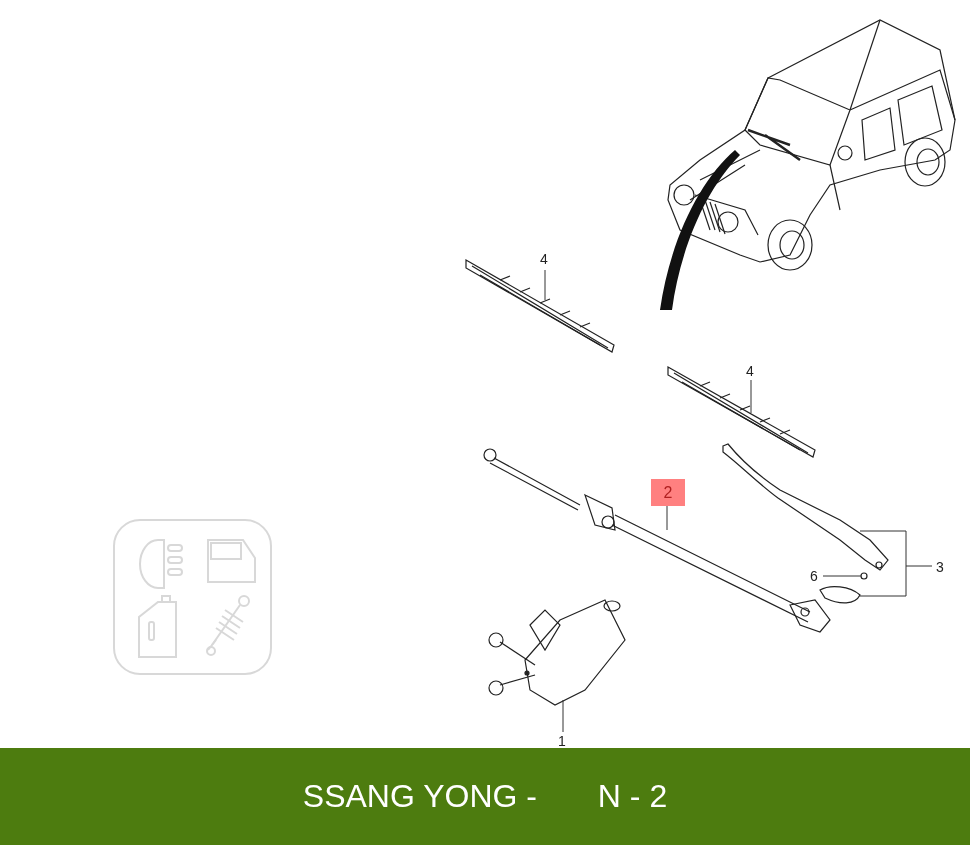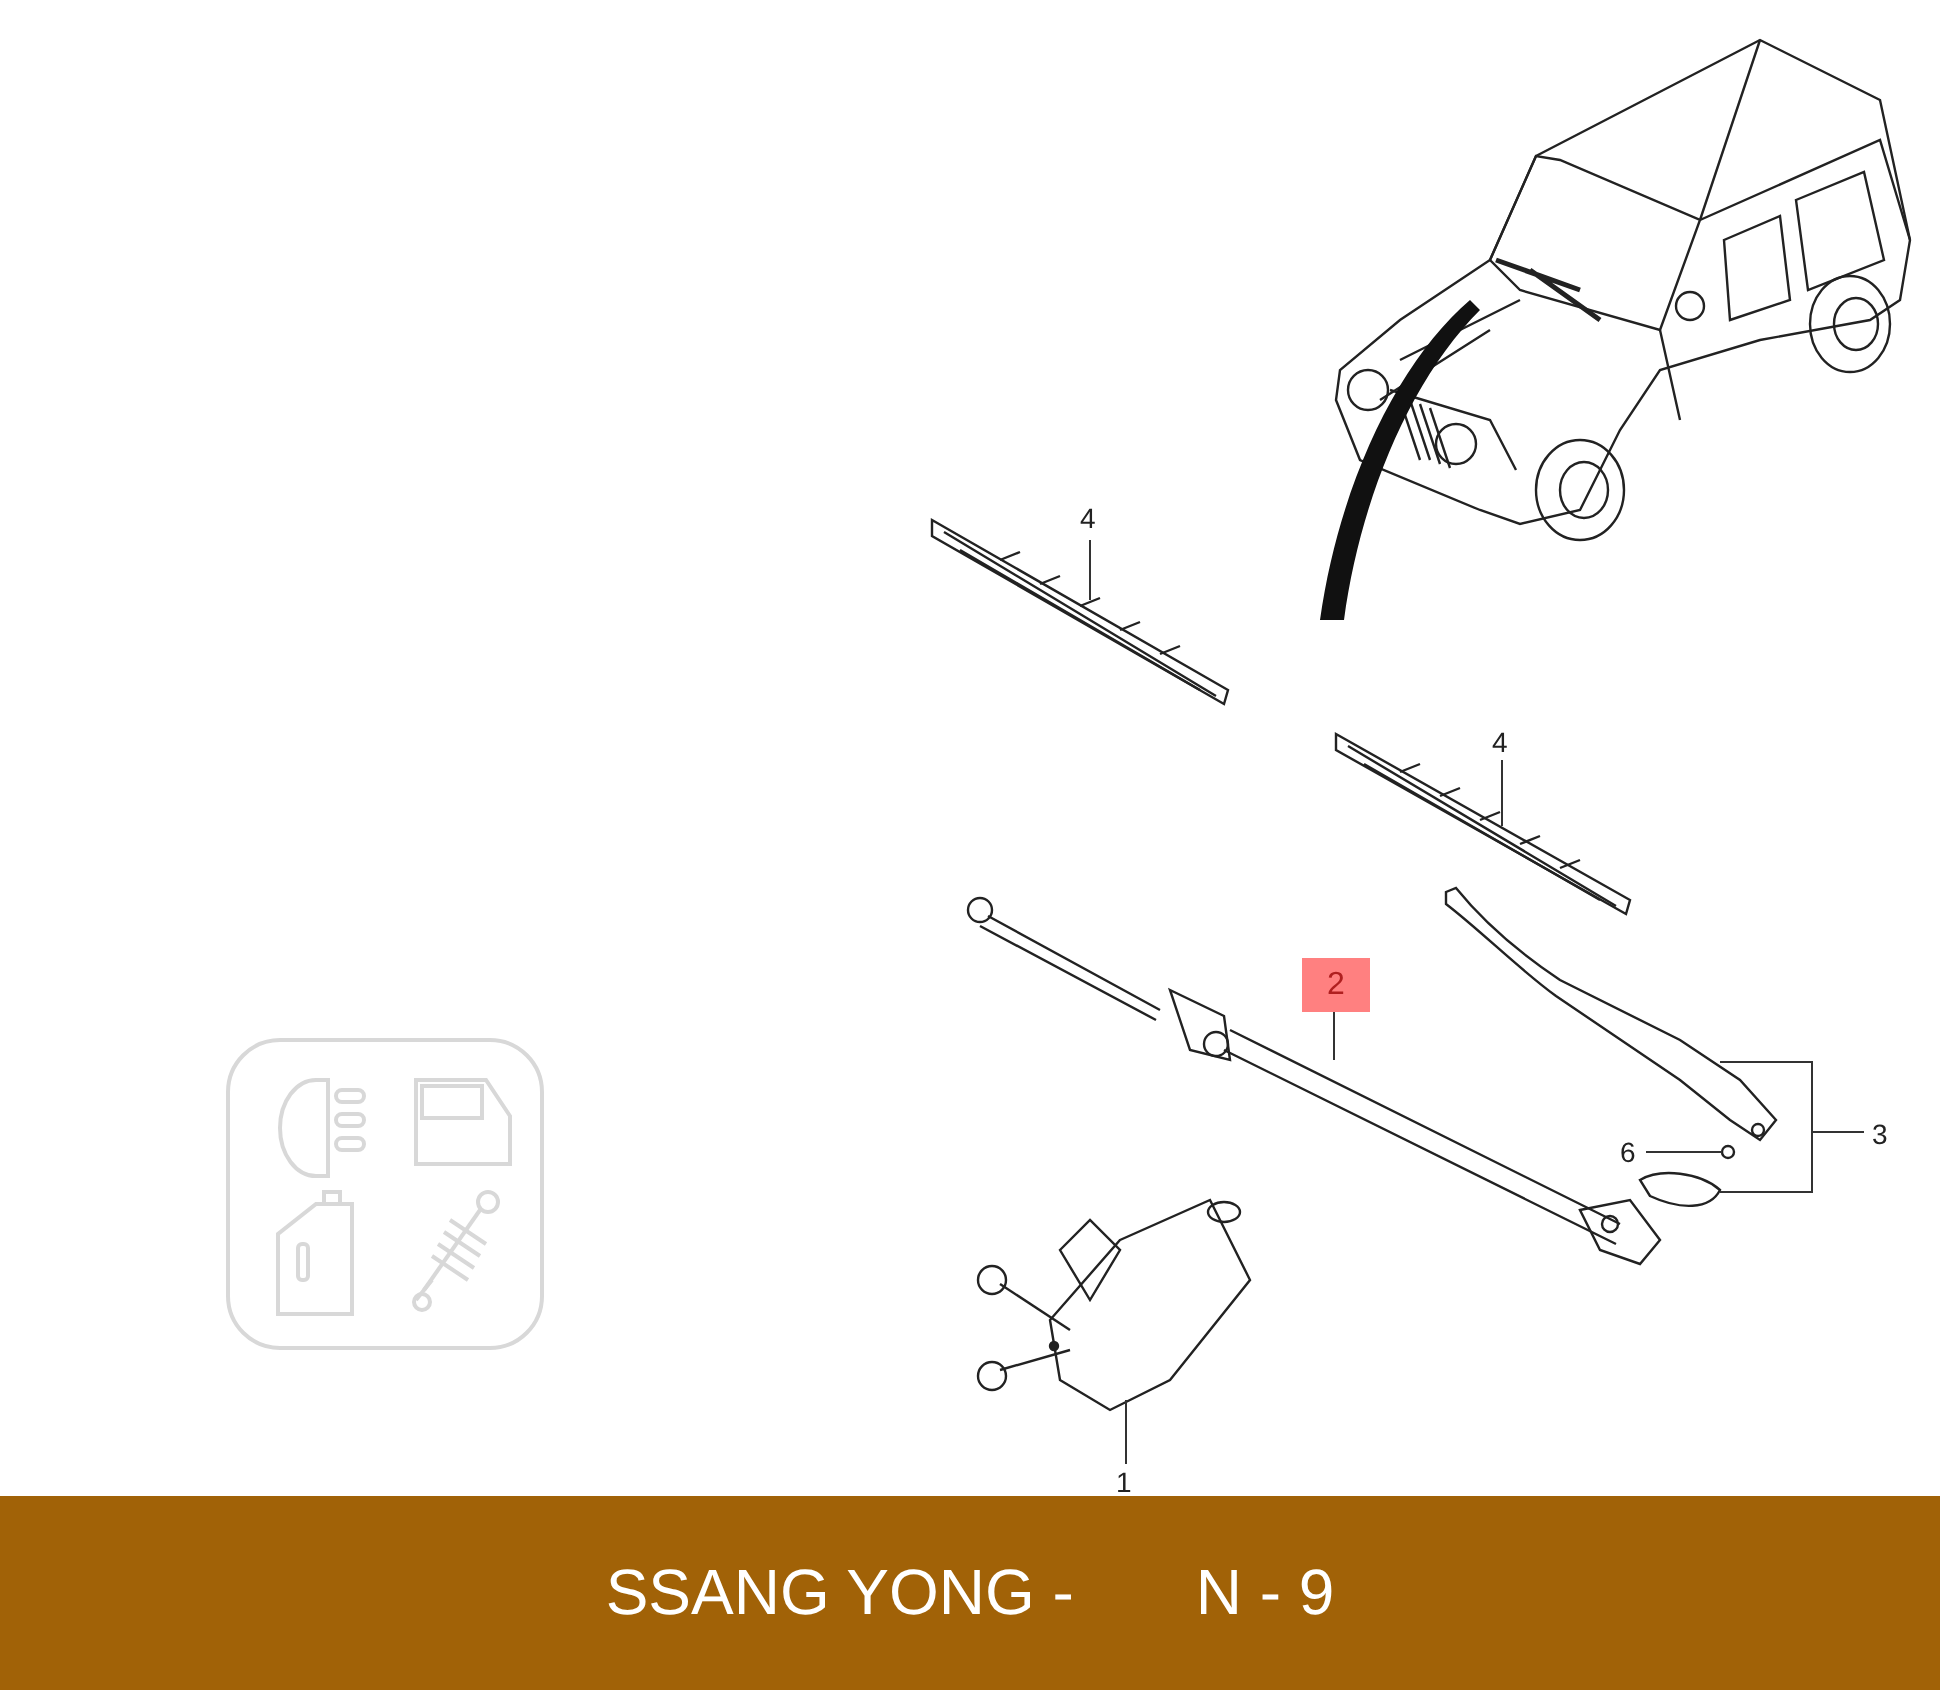--- a/index.html
+++ b/index.html
@@ -16,21 +16,21 @@
       font-size: 14px; color: #222; line-height: 1;
     }
     .callout-highlight {
       position: absolute; left: 651px; top: 479px; width: 34px; height: 27px;
       background: #ff8080; color: #b02020;
       font-family: "Liberation Sans", sans-serif; font-size: 16px;
       display: flex; align-items: center; justify-content: center;
     }
     #footer {
       position: absolute; left: 0; top: 748px; width: 970px; height: 97px;
-      background: #a16207; color: #ffffff;
+      background: #4d7c0f; color: #ffffff;
       display: flex; align-items: center; justify-content: center;
       font-family: "Liberation Sans", sans-serif; font-size: 32px;
       letter-spacing: 0px;
     }
     #footer .gap { display: inline-block; width: 52px; }
     .watermark-text {
       position: absolute; left: 296px; top: 522px;
       font-family: "Liberation Sans", sans-serif; font-size: 190px;
       color: transparent; -webkit-text-stroke: 2px #d8d8d8;
       line-height: 150px; letter-spacing: -2px;
@@ -143,14 +143,14 @@
   <span class="callout" style="left:810px;top:569px">6</span>
   <span class="callout" style="left:558px;top:734px">1</span>
 </div>
 
 <div id="footer">
   <span>SSANG YONG</span>
   <span>&nbsp;</span>
   <span>-</span>
   <span>&nbsp;</span>
   <span class="gap"></span>
-  <span>N - 9</span>
+  <span>N - 2</span>
 </div>
 
 </body></html>

